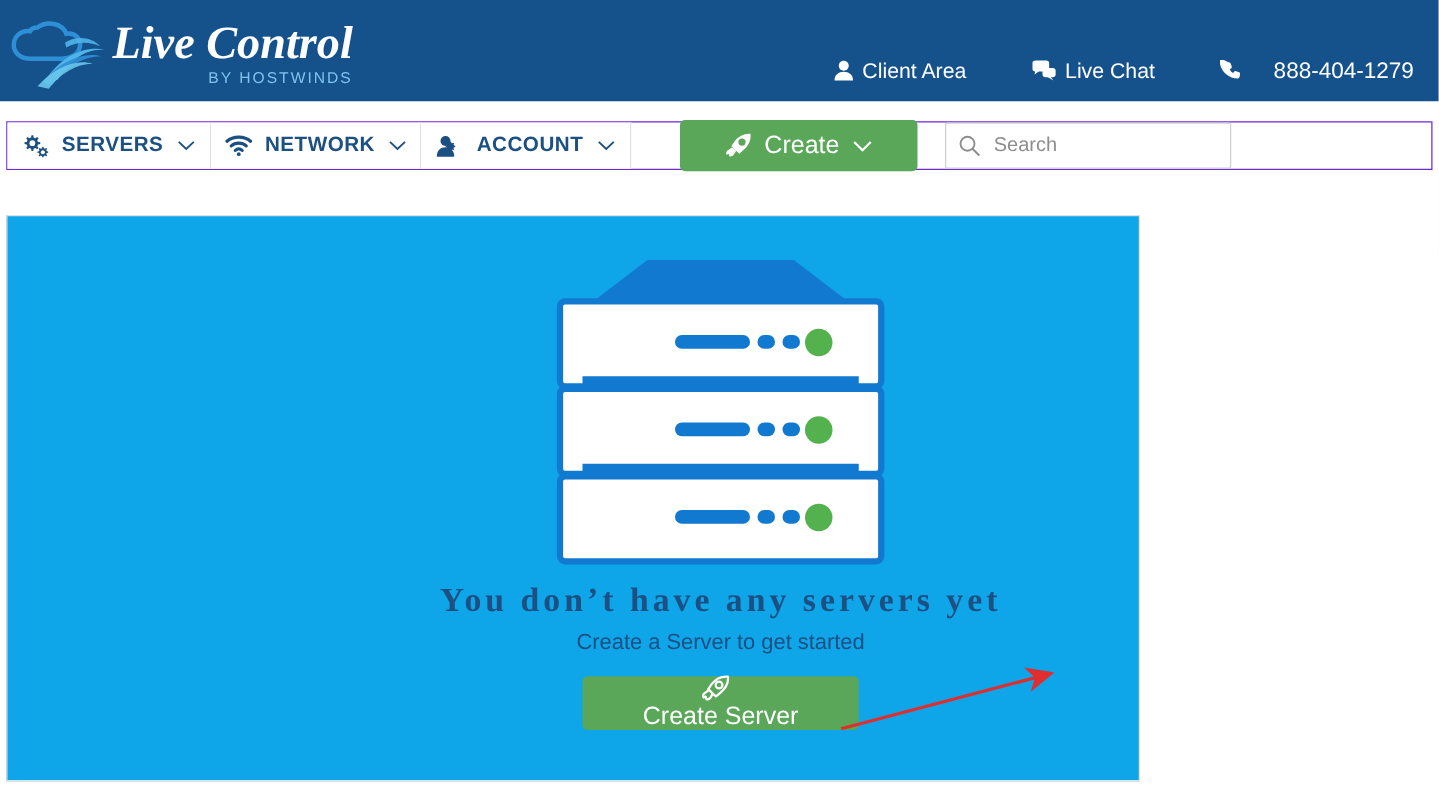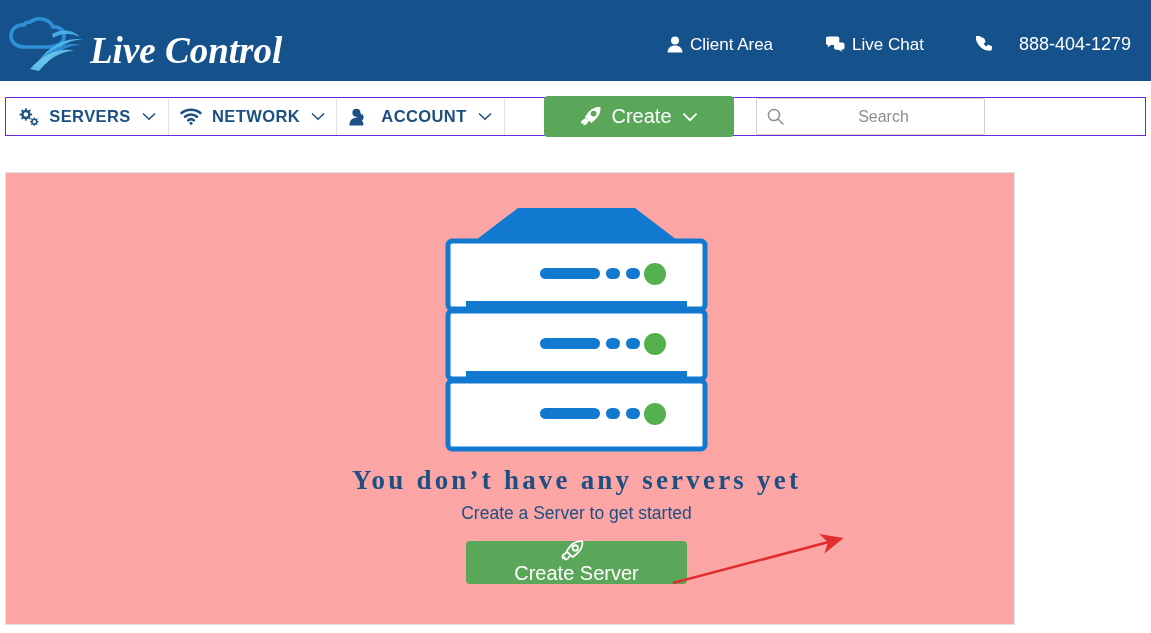--- a/index.html
+++ b/index.html
@@ -29,21 +29,21 @@
     font-style:italic; font-weight:bold;
     font-size:37px; color:#ffffff; line-height:38px;
     letter-spacing:0px; white-space:nowrap;
   }
   .logo-sub {
     font-size:12.5px; color:#7fc3ec; letter-spacing:1.6px;
     text-align:right; line-height:15px; margin-top:1px;
     font-family:"Liberation Sans", sans-serif;
   }
   .header-links {
-    position:absolute; right:20px; top:4px; height:81px;
+    position:absolute; right:20px; top:16px; height:81px;
     display:flex; align-items:center; gap:0px;
   }
   .hlink {
     display:flex; align-items:center; color:#ffffff;
     font-size:17px; text-decoration:none; white-space:nowrap;
     margin-left:52px;
   }
   .hlink .ico { margin-right:7px; display:flex; align-items:center; }
   .hlink.phone { font-weight:normal; font-size:18px;gap:20px; }
 
@@ -76,28 +76,28 @@
   .create-btn .rico { margin-right:9px; display:flex; align-items:center; }
   .create-btn .caret { margin-left:10px; display:flex; align-items:center; }
   .search-box {
     margin-left:22px; width:229px; height:37px;
     border:1px solid #cfcfcf; border-radius:2px; background:#fff;
     display:flex; align-items:center; padding:0 10px;
   }
   .search-box .sico { margin-right:9px; display:flex; align-items:center; }
   .search-input {
     border:none; outline:none; font-size:16px; color:#555;
-    font-family:"Liberation Sans", sans-serif; width:100%; background:transparent;text-align:center;
+    font-family:"Liberation Sans", sans-serif; width:100%; background:transparent;
   }
   .search-input::placeholder { color:#8d8d8d; }
 
   
   .content {
-    position:absolute; left:5px; top:172px; width:1010px; height:453px;
-    background:#fca5a5; border:1px solid #e0e0e0;
+    position:absolute; left:5px; top:172px; width:907px; height:453px;
+    background:#0ea5e9; border:1px solid #e0e0e0;
   }
   .empty-state {
     position:absolute; left:0; top:0; width:1141px;
     display:flex; flex-direction:column; align-items:center;
     padding-top:22px;
   }
   .server-art { width:265px; height:258px; display:block; }
   .empty-title {
     margin-top:12px;
     font-family:"Liberation Serif", serif;
@@ -135,20 +135,21 @@
     <div class="logo-wrap">
       <svg class="logo-mark" viewBox="0 0 78 58">
         <path d="M22 8 C30 2 42 5 45 13 C52 12 57 17 56 23 C55 30 48 33 41 33 L17 33 C8 33 3 28 3 22 C3 15 9 10 16 11 C17 9 19 8 22 8 Z" fill="none" stroke="#2f8fd6" stroke-width="3.6"></path>
         <path d="M30 48 C42 30 62 22 76 26 C62 24 47 34 38 50 Z" fill="#4fb4e8"></path>
         <path d="M26 52 C40 34 60 27 73 31 C58 31 44 40 34 54 Z" fill="#2f8fd6" opacity="0.92"></path>
         <path d="M22 55 C36 39 54 33 66 37 C53 37 40 45 31 57 Z" fill="#6fcdf0" opacity="0.85"></path>
         <path d="M44 20 C54 14 66 16 72 23 C64 19 53 19 45 24 Z" fill="#4fb4e8" opacity="0.9"></path>
       </svg>
       <div class="logo-text">
         <div class="logo-title">Live Control</div>
+        <div class="logo-sub">BY HOSTWINDS</div>
       </div>
     </div>
 
     <div class="header-links">
 
       <a class="hlink" href="#">
         <span class="ico">
           <svg width="16" height="17" viewBox="0 0 16 17">
             <circle cx="8" cy="4.6" r="4" fill="#fff"></circle>
             <path d="M0.6 16.4 C0.6 11.6 4 9.4 8 9.4 C12 9.4 15.4 11.6 15.4 16.4 Z" fill="#fff"></path>

